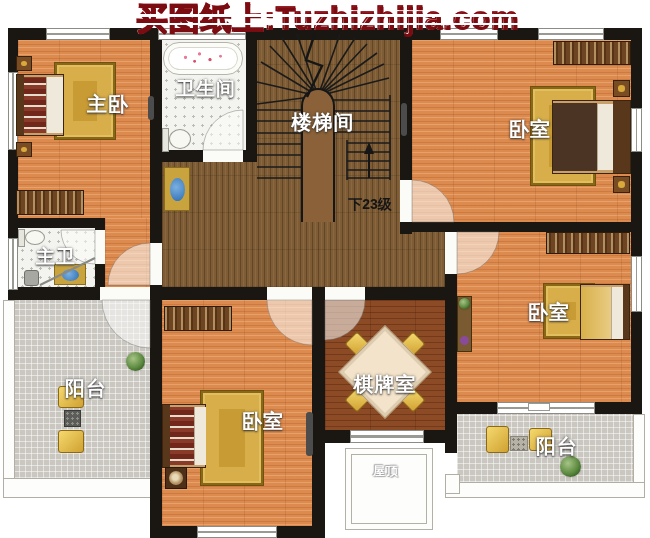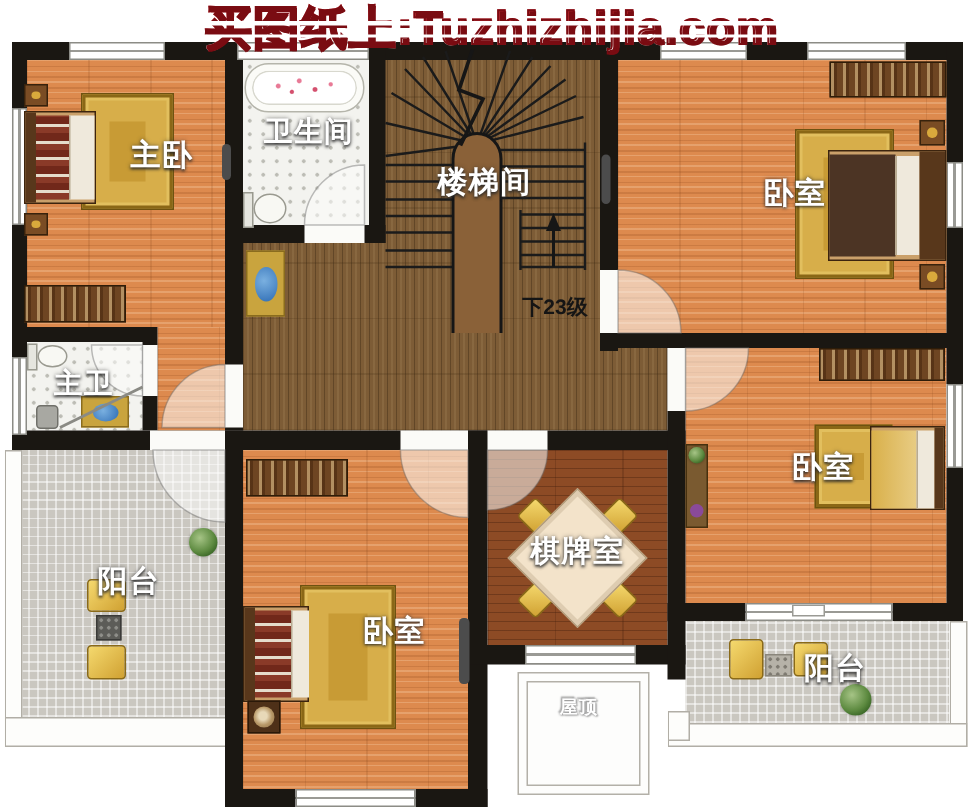--- a/index.html
+++ b/index.html
@@ -248,21 +248,21 @@
   </svg>
 
   <div class="lbl" style="left:78px;top:94px;width:60px;font-size:20px;">主卧</div>
   <div class="lbl" style="left:164px;top:79px;width:84px;font-size:19px;">卫生间</div>
   <div class="lbl" style="left:281px;top:112px;width:84px;font-size:20px;">楼梯间</div>
   <div class="lbl-dark" style="left:344px;top:197px;width:52px;font-size:14px;">下23级</div>
   <div class="lbl" style="left:500px;top:119px;width:60px;font-size:20px;">卧室</div>
   <div class="lbl" style="left:26px;top:247px;width:60px;font-size:19px;">主卫</div>
   <div class="lbl" style="left:56px;top:378px;width:60px;font-size:20px;">阳台</div>
   <div class="lbl" style="left:233px;top:411px;width:60px;font-size:20px;">卧室</div>
-  <div class="lbl" style="left:343px;top:358px;width:84px;font-size:20px;">棋牌室</div>
+  <div class="lbl" style="left:343px;top:374px;width:84px;font-size:20px;">棋牌室</div>
   <div class="lbl" style="left:519px;top:302px;width:60px;font-size:20px;">卧室</div>
   <div class="lbl" style="left:527px;top:436px;width:60px;font-size:20px;">阳台</div>
   <div class="lbl-roof" style="left:356px;top:465px;width:60px;font-size:12px;">屋顶</div>
 
   <div class="title">买图纸上:Tuzhizhijia.com</div>
   <div class="tline" style="left:86px;top:14px;width:478px;height:3px;"></div>
   <div class="tline" style="left:86px;top:23px;width:478px;height:2px;"></div>
 
 </div>
 

